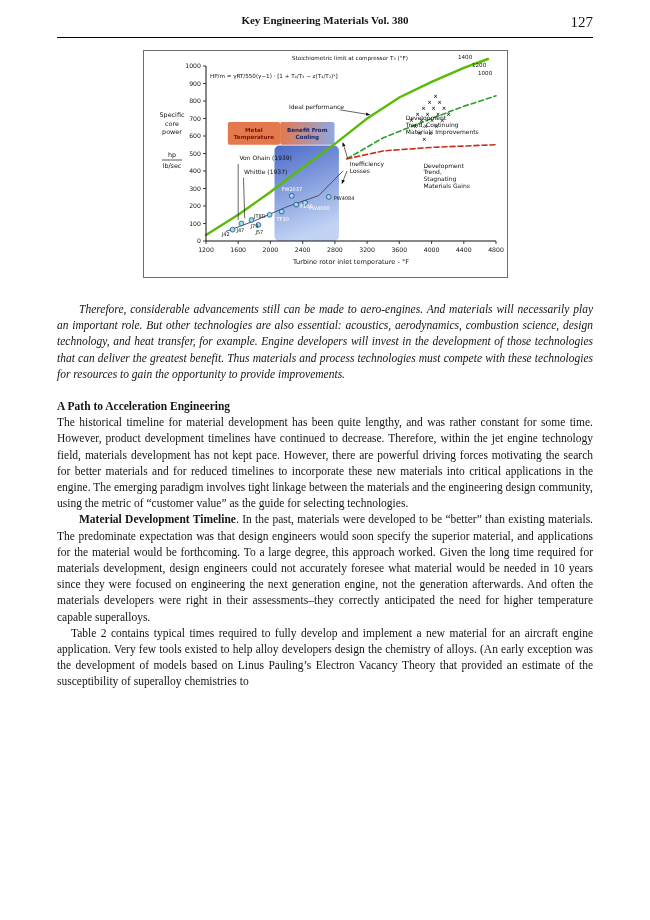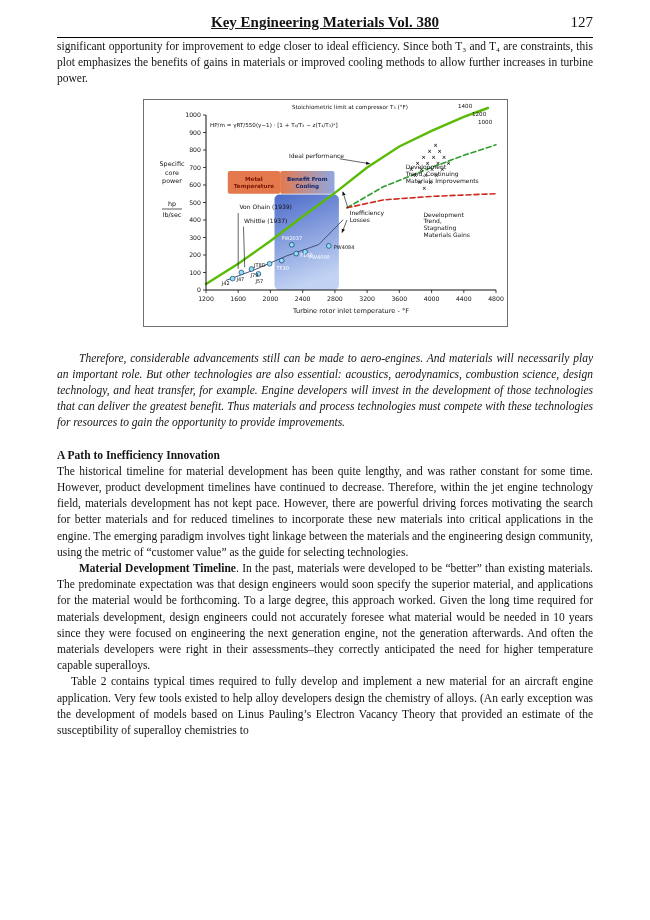--- a/index.html
+++ b/index.html
@@ -2,21 +2,21 @@
 <html><head>
 <meta charset="utf-8">
 <style>
   html,body{margin:0;padding:0;}
   body{
     width:650px;height:920px;background:#ffffff;color:#141414;
     font-family:"Liberation Serif", serif;overflow:hidden;
   }
   .page{padding:14px 57px 0 57px;}
   header{position:relative;height:18px;}
-  .header-title{text-align:center;font-weight:bold;font-size:15px;text-decoration:underline;}
+  .header-title{text-align:center;font-weight:bold;font-size:11px;}
   .header-page{position:absolute;right:0;top:0;font-size:15px;}
   .header-rule{border-top:1.4px solid #000;margin-top:5px;}
   p.body-text{font-size:11.5px;line-height:16.2px;text-align:justify;margin:0;}
   .first{margin-top:22px;}
   .indent{text-indent:22px;}
   .indent2{text-indent:14px;font-family:Liberation Serif, serif;}
   .mb18{margin-bottom:18px;font-style:italic;}
   .mt12{margin-top:12px;}
   figure{margin:12px 0 20px 0;text-align:center;}
   .chart-frame{display:inline-block;border:1px solid #6f6f6f;line-height:0;background:#fff;}
@@ -27,21 +27,20 @@
 <body>
 
 <div class="page">
 
   <header>
     <div class="header-title">Key Engineering Materials Vol. 380</div>
     <div class="header-page">127</div>
   </header>
   <div class="header-rule"></div>
 
-  <p class="body-text first">significant opportunity for improvement to edge closer to ideal efficiency. Since both T₃ and T₄ are constraints, this plot emphasizes the benefits of gains in materials or improved cooling methods to allow further increases in turbine power.</p>
 
   <figure>
     <div id="chart" class="chart-frame"><svg width="363" height="226" viewBox="0 0 363 226" xmlns="http://www.w3.org/2000/svg" style="font-family:'DejaVu Sans',sans-serif">
           <defs>
             <marker id="arr" markerWidth="7" markerHeight="7" refX="5" refY="2.5" orient="auto">
               <path d="M0,0 L6,2.5 L0,5 z" fill="#111"></path>
             </marker>
             <linearGradient id="gBlue" x1="0" y1="0" x2="0.25" y2="1">
               <stop offset="0" stop-color="#3d5fc4"></stop>
               <stop offset="1" stop-color="#bccff2"></stop>
@@ -174,21 +173,21 @@
           <text x="28" y="74.5" font-size="6.4" text-anchor="middle" fill="#111">core</text>
           <text x="28" y="83.0" font-size="6.4" text-anchor="middle" fill="#111">power</text>
           <text x="28" y="106" font-size="6.4" text-anchor="middle" fill="#111">hp</text>
           <line x1="18" y1="109" x2="38" y2="109" stroke="#111" stroke-width="0.7"></line>
           <text x="28" y="117" font-size="6.4" text-anchor="middle" fill="#111">lb/sec</text>
         </svg></div>
   </figure>
 
   <p class="body-text indent mb18">Therefore, considerable advancements still can be made to aero-engines. And materials will necessarily play an important role. But other technologies are also essential: acoustics, aerodynamics, combustion science, design technology, and heat transfer, for example. Engine developers will invest in the development of those technologies that can deliver the greatest benefit. Thus materials and process technologies must compete with these technologies for resources to gain the opportunity to provide improvements.</p>
 
-  <h3>A Path to Inefficiency Innovation</h3>
+  <h3>A Path to Acceleration Engineering</h3>
 
   <p class="body-text">The historical timeline for material development has been quite lengthy, and was rather constant for some time. However, product development timelines have continued to decrease. Therefore, within the jet engine technology field, materials development has not kept pace. However, there are powerful driving forces motivating the search for better materials and for reduced timelines to incorporate these new materials into critical applications in the engine. The emerging paradigm involves tight linkage between the materials and the engineering design community, using the metric of “customer value” as the guide for selecting technologies.</p>
 
   <p class="body-text indent mt12"><b>Material Development Timeline</b><span>.  In the past, materials were developed to be “better” than existing materials. The predominate expectation was that design engineers would soon specify the superior material, and applications for the material would be forthcoming. To a large degree, this approach worked. Given the long time required for materials development, design engineers could not accurately foresee what material would be needed in 10 years since they were focused on engineering the next generation engine, not the generation afterwards. And often the materials developers were right in their assessments–they correctly anticipated the need for higher temperature capable superalloys.</span></p>
 
   <p class="body-text indent2">Table 2 contains typical times required to fully develop and implement a new material for an aircraft engine application. Very few tools existed to help alloy developers design the chemistry of alloys. (An early exception was the development of models based on Linus Pauling’s Electron Vacancy Theory that provided an estimate of the susceptibility of superalloy chemistries to</p>
 
 </div>
 
 </body></html>

